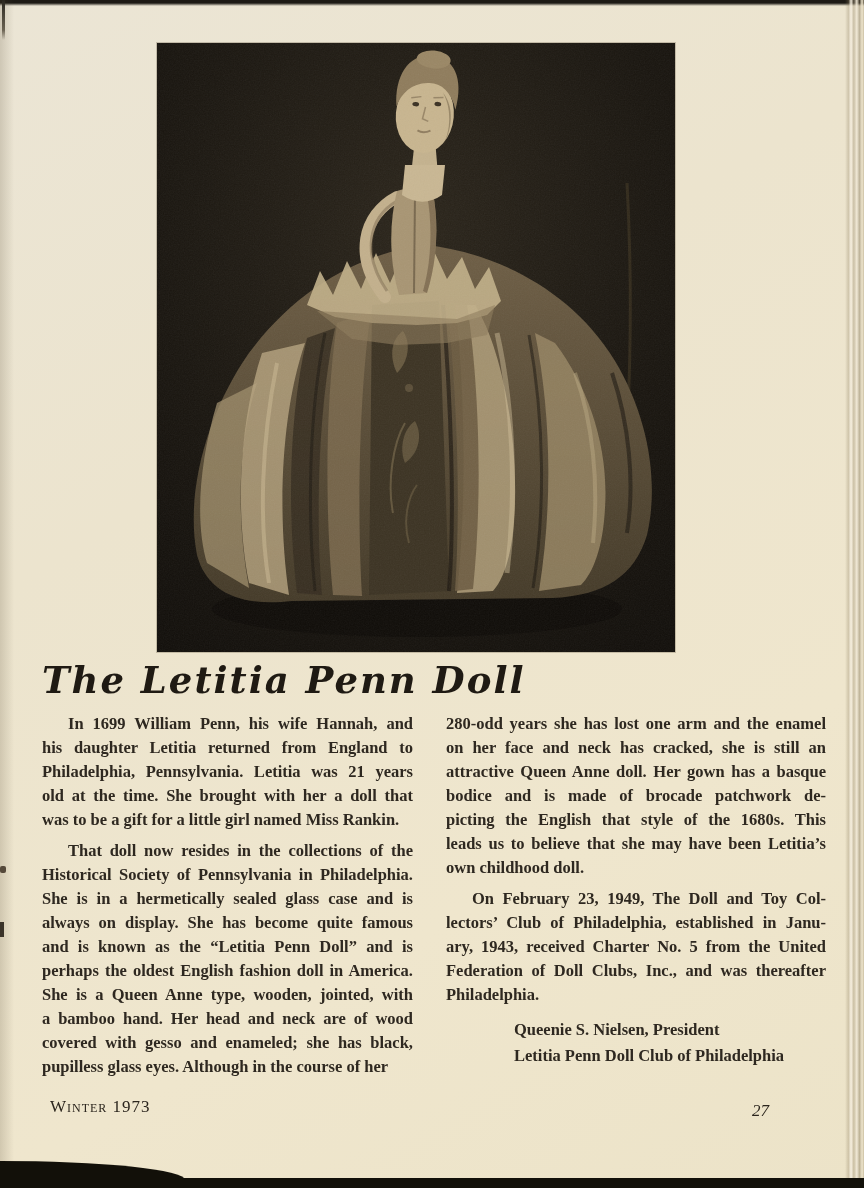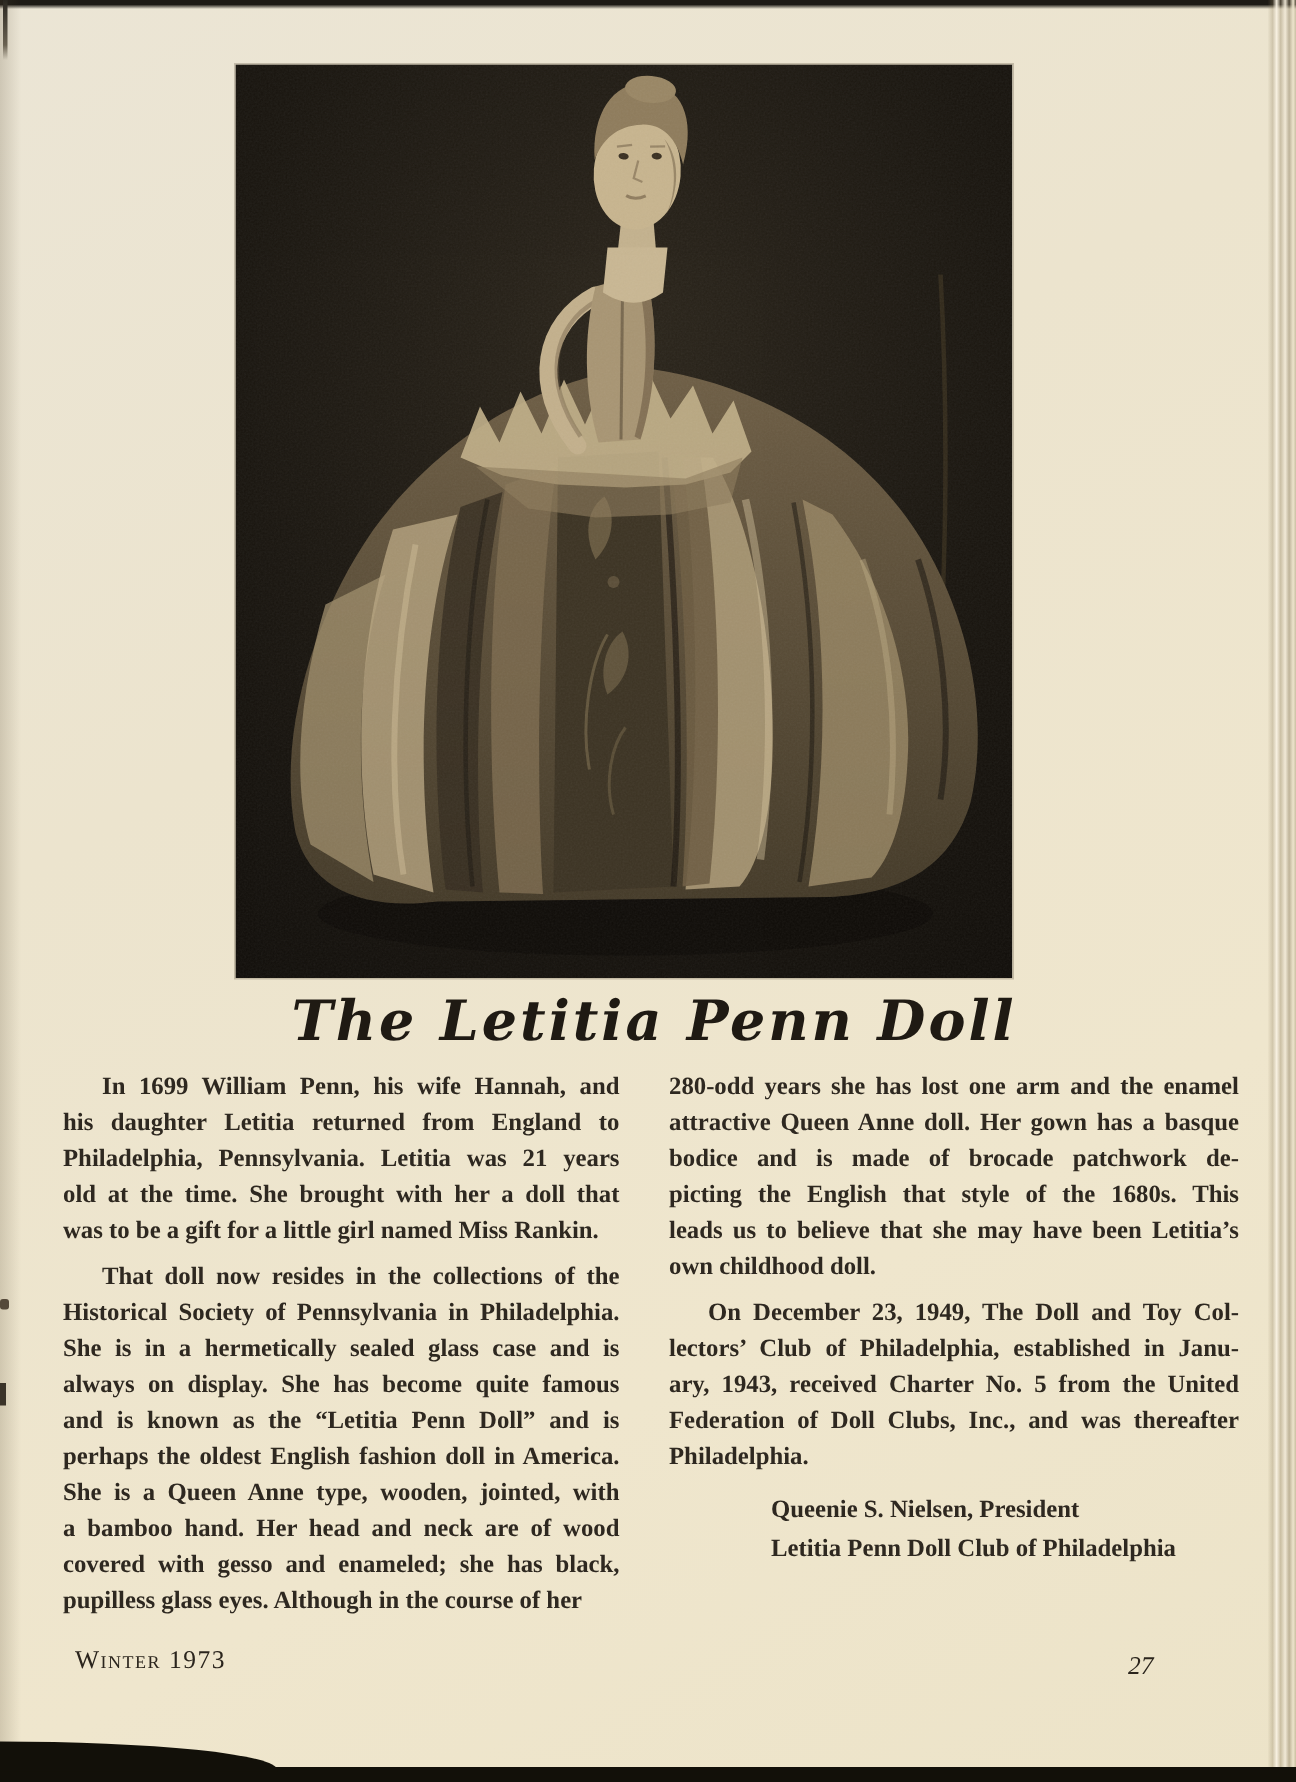--- a/index.html
+++ b/index.html
@@ -26,21 +26,21 @@
   .speck-1 { left:0; top:866px; width:6px; height:7px; border-radius:2px; background:#55493a; }
   .speck-2 { left:0; top:922px; width:4px; height:15px; }
 
   
   .photo { position:absolute; left:157px; top:43px; width:518px; height:609px; margin:0;
     box-shadow:0 0 0 1px rgba(70,58,40,0.25); }
   .photo svg { display:block; width:100%; height:100%; }
 
   
   .title { position:absolute; left:42px; top:654px; width:788px; margin:0;
-    text-align:center; font-family:"DejaVu Serif", serif; font-style:italic; font-weight:600;
+    font-family:"DejaVu Serif", serif; font-style:italic; font-weight:600;
     font-size:37px; line-height:52px; letter-spacing:2px; color:#1f1a13; }
 
   
   .column { position:absolute; top:712px; font-size:16.5px; line-height:24px;font-weight:bold; }
   .column-left  { left:42px;  width:371px; }
   .column-right { left:446px; width:380px; }
   .para + .para { margin-top:7px; }
   .line { text-align:justify; text-align-last:justify; }
   .line.last { text-align-last:auto; }
   .para.indent .line:first-child { padding-left:26px; }
@@ -165,28 +165,29 @@
         <div class="line">perhaps the oldest English fashion doll in America.</div>
         <div class="line">She is a Queen Anne type, wooden, jointed, with</div>
         <div class="line">a bamboo hand. Her head and neck are of wood</div>
         <div class="line">covered with gesso and enameled; she has black,</div>
         <div class="line last">pupilless glass eyes. Although in the course of her</div>
       </div>
     </div>
   <div class="column column-right" id="col-right">
       <div class="para">
         <div class="line">280-odd years she has lost one arm and the enamel</div>
+        <div class="line">on her face and neck has cracked, she is still an</div>
         <div class="line">attractive Queen Anne doll. Her gown has a basque</div>
         <div class="line">bodice and is made of brocade patchwork de-</div>
         <div class="line">picting the English that style of the 1680s. This</div>
         <div class="line">leads us to believe that she may have been Letitia’s</div>
         <div class="line last">own childhood doll.</div>
       </div>
       <div class="para indent">
-        <div class="line">On December 23, 1949, The Doll and Toy Col-</div>
+        <div class="line">On February 23, 1949, The Doll and Toy Col-</div>
         <div class="line">lectors’ Club of Philadelphia, established in Janu-</div>
         <div class="line">ary, 1943, received Charter No. 5 from the United</div>
         <div class="line">Federation of Doll Clubs, Inc., and was thereafter</div>
         <div class="line last">Philadelphia.</div>
       </div>
       <div class="signature">
         <div class="sig-line">Queenie S. Nielsen, President</div>
         <div class="sig-line">Letitia Penn Doll Club of Philadelphia</div>
       </div>
     </div>

